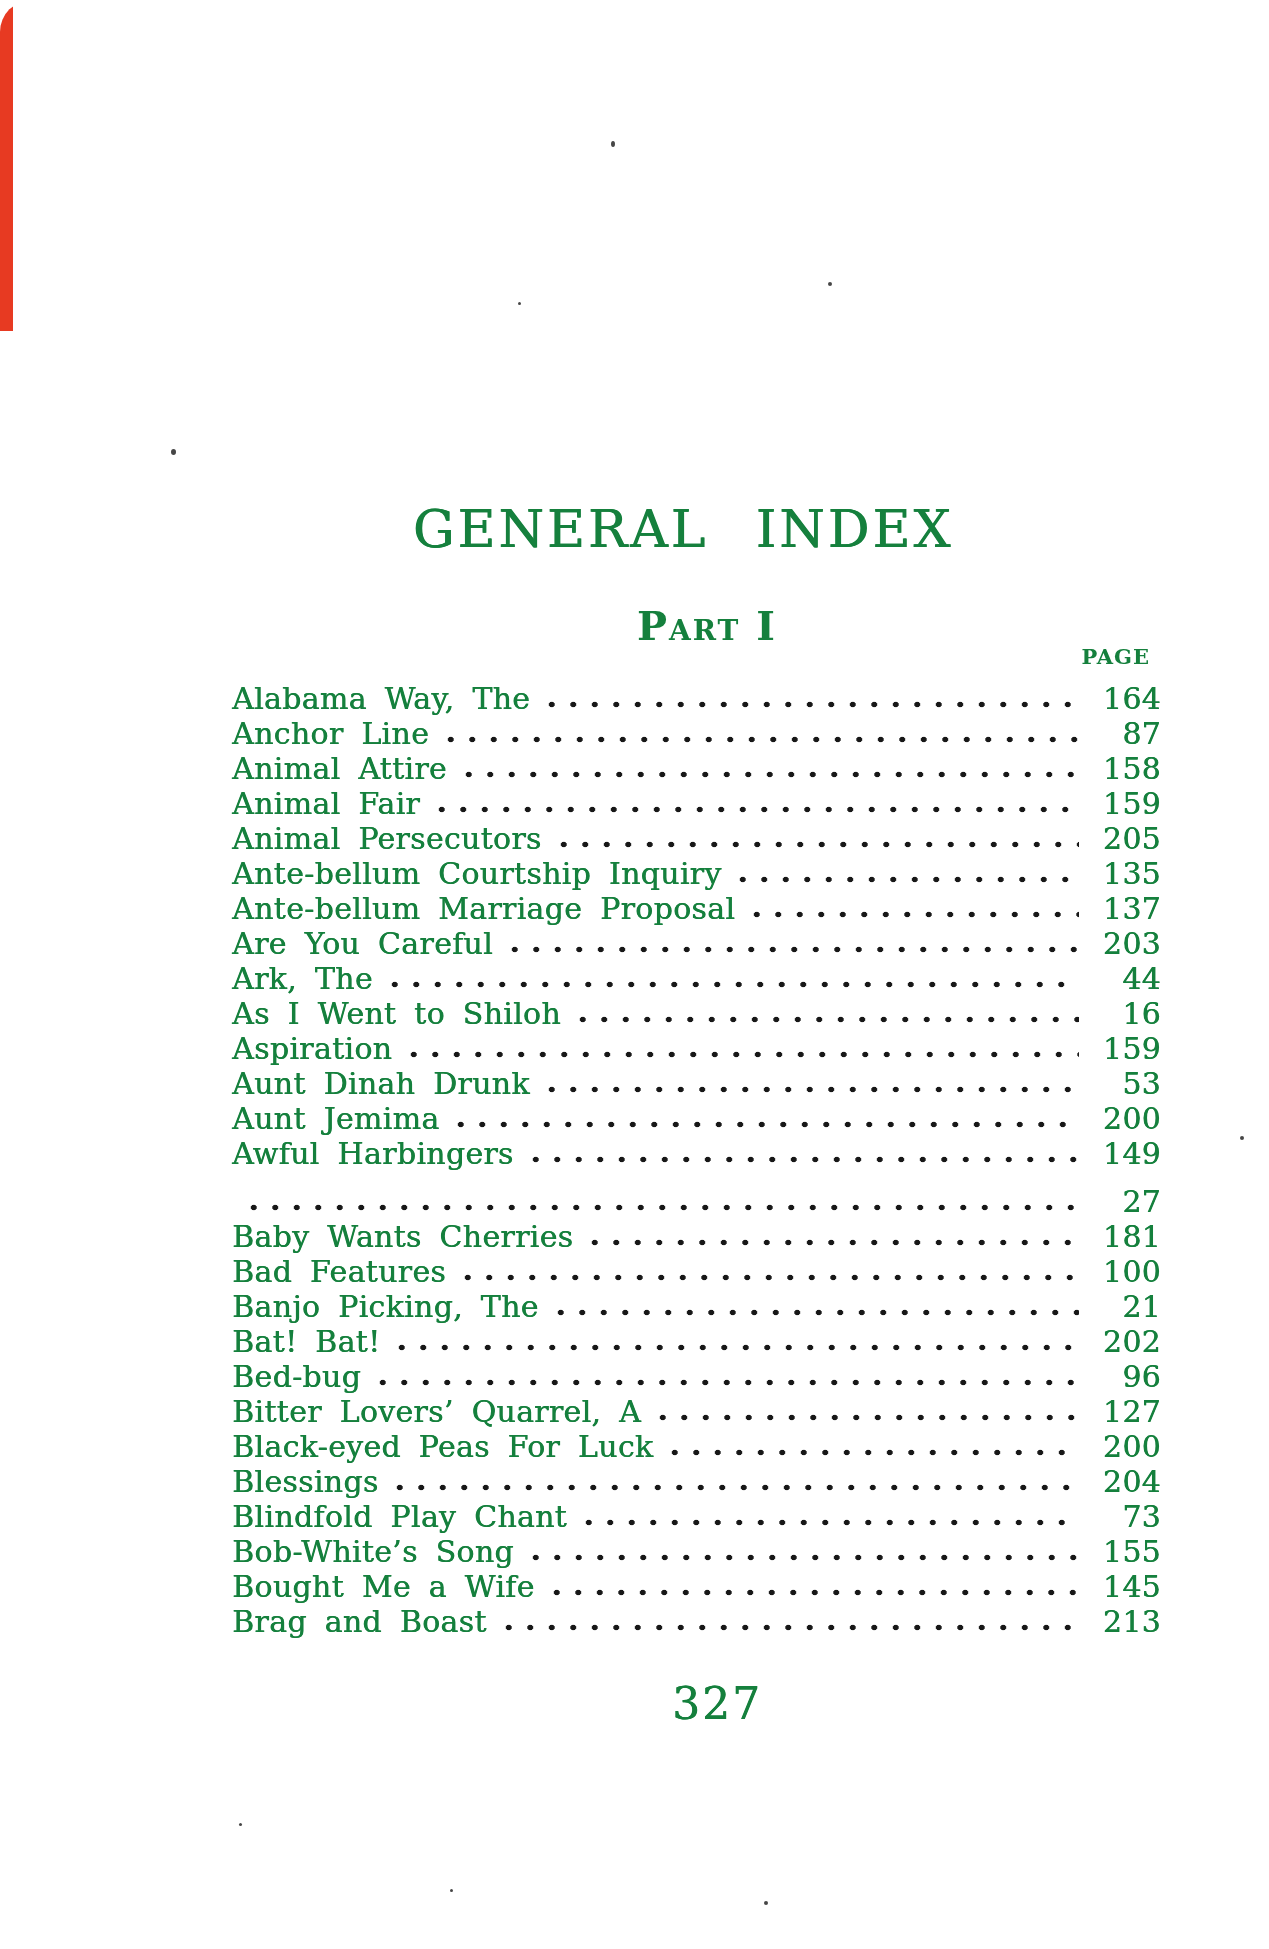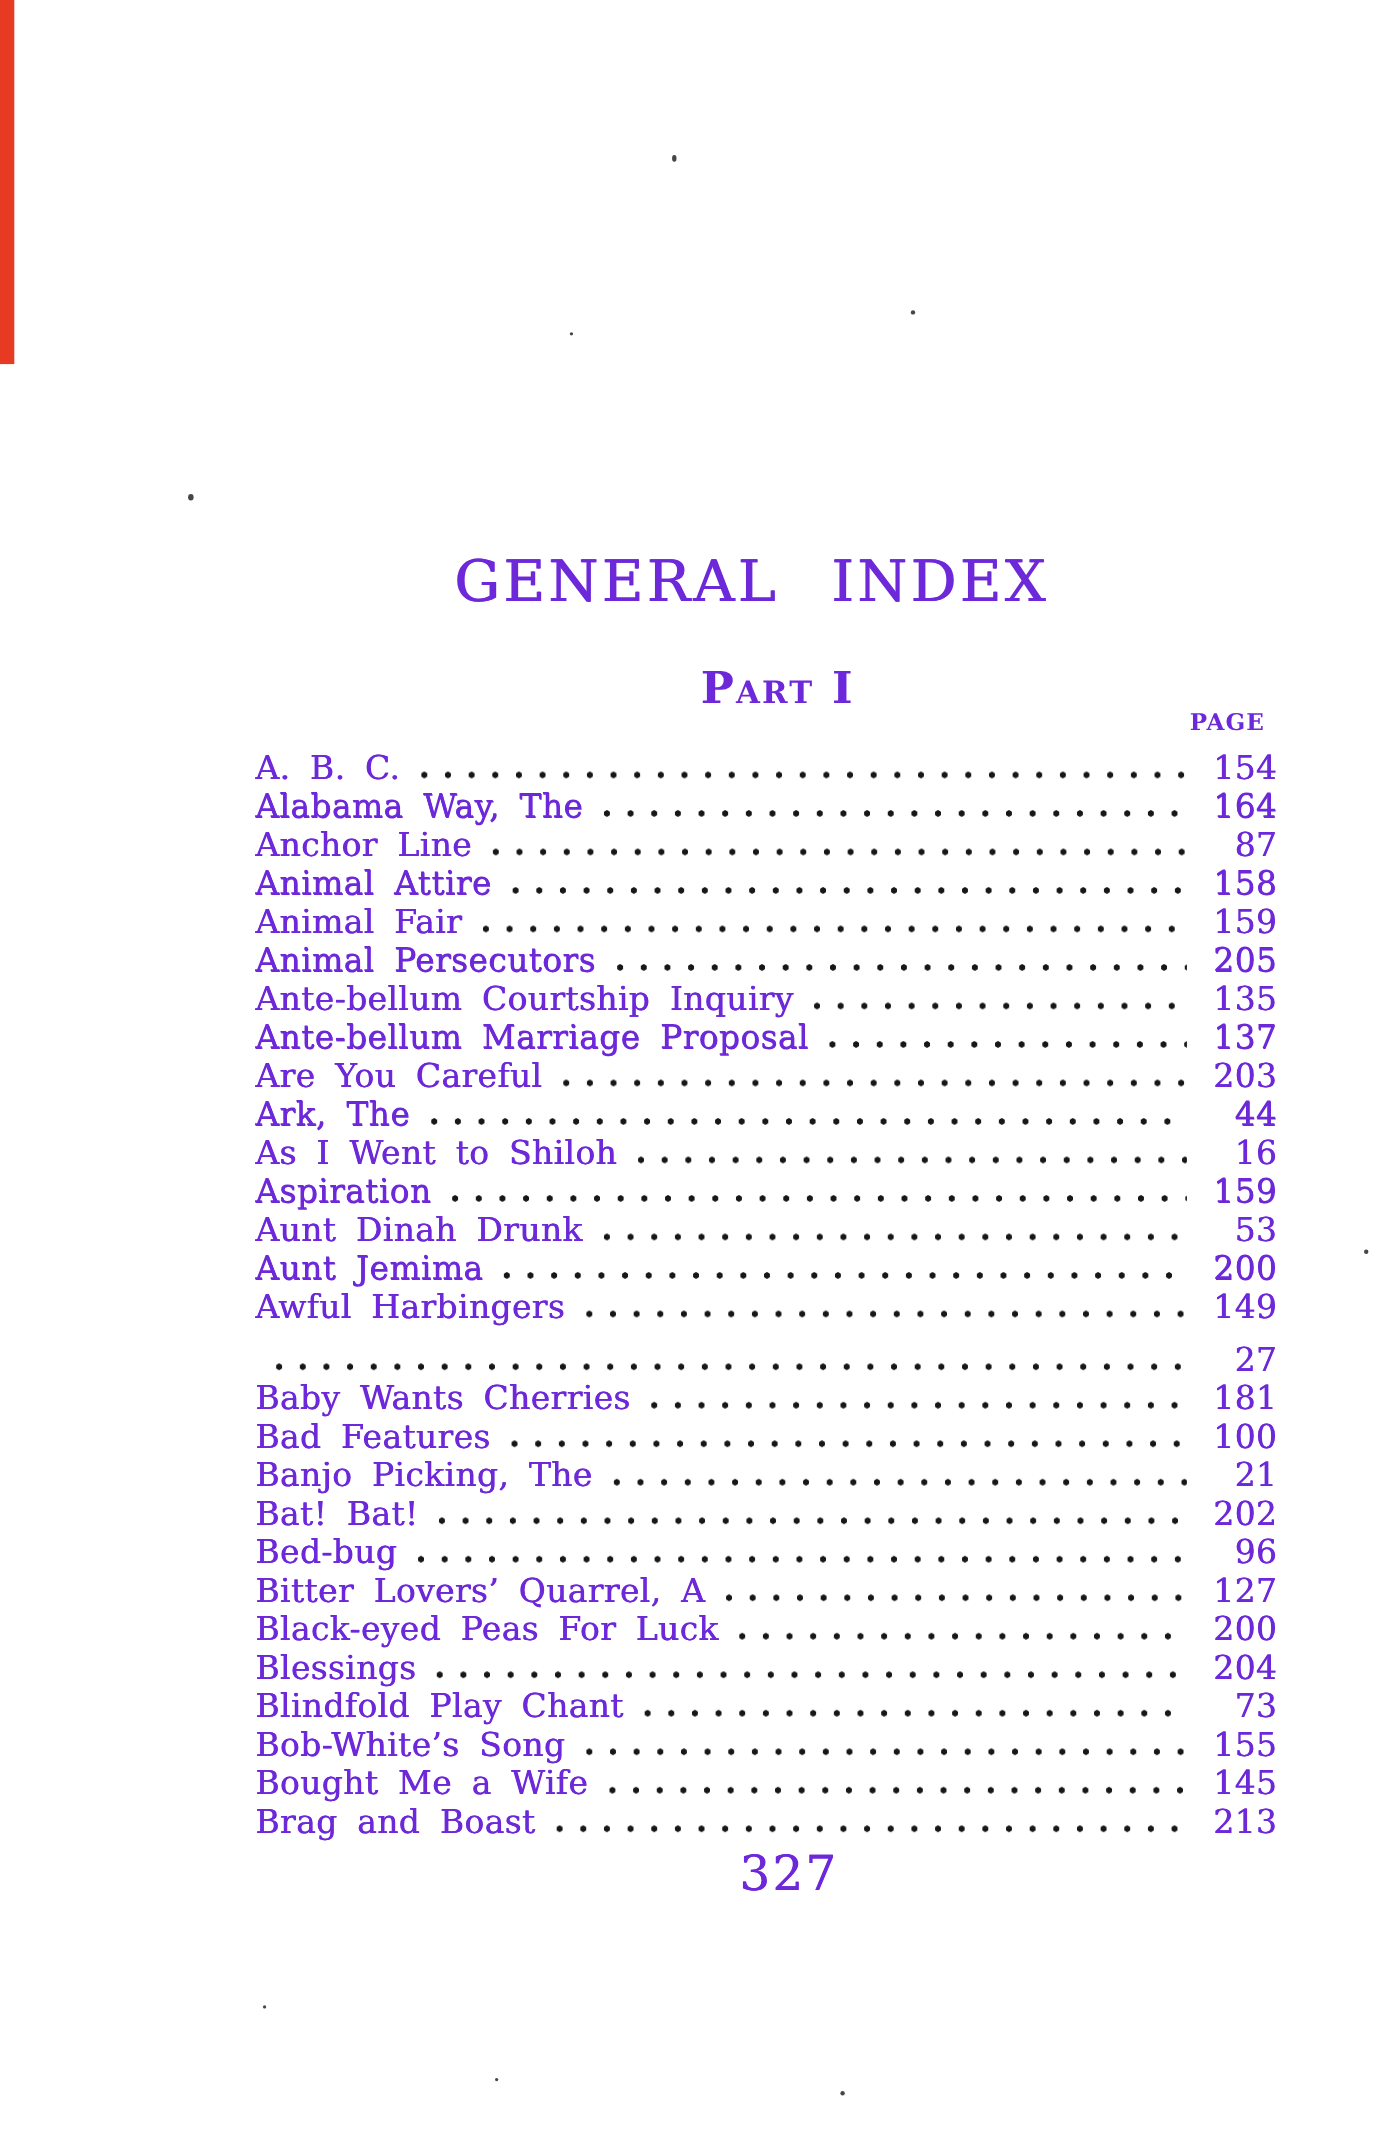--- a/index.html
+++ b/index.html
@@ -2,22 +2,23 @@
 <html><head>
 <meta charset="utf-8">
 <style>
   html, body { margin: 0; padding: 0; background: #ffffff; }
   .sheet {
     position: relative;
     width: 1269px;
     height: 1949px;
     background: #ffffff;
     font-family: "DejaVu Serif", serif;
-    color: #6d28d9;
+    color: #15803d;
     overflow: hidden;
+    border-radius: 32px;
   }
   .red-strip {
     position: absolute;
     left: 0; top: 0;
     width: 13px; height: 331px;
     background: #e73a22;
   }
   .title {
     position: absolute;
     top: 499px;
@@ -109,25 +110,20 @@
 
   <h1 class="title">GENERAL INDEX</h1>
 
   <div class="part-heading">Part I</div>
 
   <div class="page-label">PAGE</div>
 
   <div class="index-list">
       <div class="section">
         <div class="row">
-    <span class="name">A. B. C.</span>
-    <span class="leader"></span>
-    <span class="num">154</span>
-  </div>
-        <div class="row">
     <span class="name">Alabama Way, The</span>
     <span class="leader"></span>
     <span class="num">164</span>
   </div>
         <div class="row">
     <span class="name">Anchor Line</span>
     <span class="leader"></span>
     <span class="num">87</span>
   </div>
         <div class="row">

